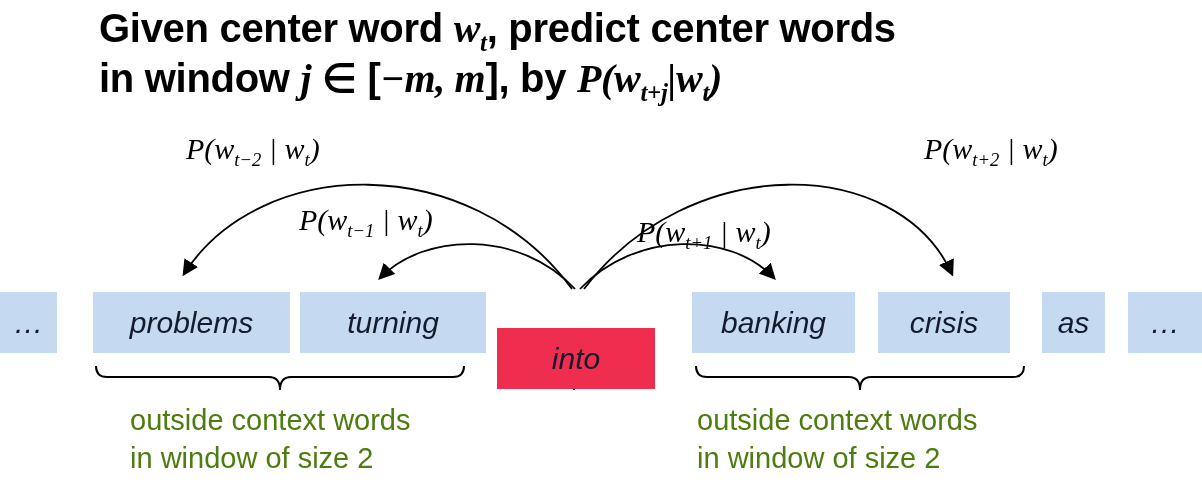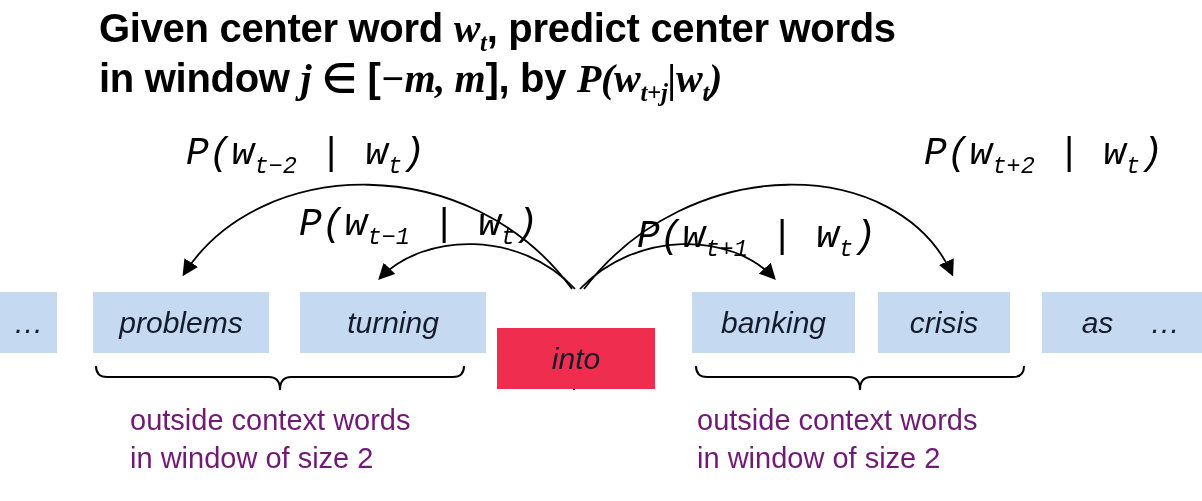--- a/index.html
+++ b/index.html
@@ -9,43 +9,43 @@
     --box-blue:#c5d9f1;--box-red:#ef2d4e;--word-text:#131b2c;
   }
   .title{
     position:absolute;left:99px;top:4px;font-size:40px;font-weight:700;
     line-height:1.24;letter-spacing:-0.3px;white-space:nowrap;
   }
   .math{font-family:"Liberation Serif",serif;font-style:italic;}
   .title .math{font-weight:700;}
   sub{font-size:0.62em;line-height:0;}
   .prob{
-    position:absolute;font-family:Liberation Mono, monospace;font-style:italic;
-    font-size:38px;white-space:nowrap;
+    position:absolute;font-family:Liberation Serif, serif;font-style:italic;
+    font-size:30px;white-space:nowrap;
   }
   #prob-tm2{left:186px;top:132px;}
   #prob-tm1{left:299px;top:203px;}
   #prob-tp1{left:637px;top:203px;margin-top:12px;}
   #prob-tp2{left:924px;top:132px;}
   .word{
     position:absolute;top:292px;height:61px;display:flex;align-items:center;
     justify-content:center;font-size:30px;font-style:italic;
     background:var(--box-blue);color:var(--word-text);
   }
   .word.highlight{background:var(--box-red);margin-top:36px;}
   .w1{left:0;width:57px;}
-  .w2{left:93px;width:176px;}
+  .w2{left:93px;width:197px;}
   .w3{left:300px;width:186px;}
   .w4{left:497px;width:158px;}
   .w5{left:692px;width:163px;}
   .w6{left:878px;width:132px;}
-  .w7{left:1042px;width:63px;padding-left:24px;}
+  .w7{left:1042px;width:63px;}
   .w8{left:1128px;width:74px;}
   svg.overlay{position:absolute;left:0;top:0;pointer-events:none;}
-  .caption{position:absolute;top:401px;font-size:29px;line-height:1.32;color:#701a75;white-space:nowrap;}
+  .caption{position:absolute;top:401px;font-size:29px;line-height:1.32;color:#4d7c0f;white-space:nowrap;}
   #cap-left{left:130px;}
   #cap-center{left:492px;}
   #cap-right{left:697px;}
 </style>
 </head>
 <body>
 
 <div class="canvas" style="--box-blue: #c5d9f1; --box-red: #ef2d4e; --word-text: #131b2c;">
 
   <div class="title">

